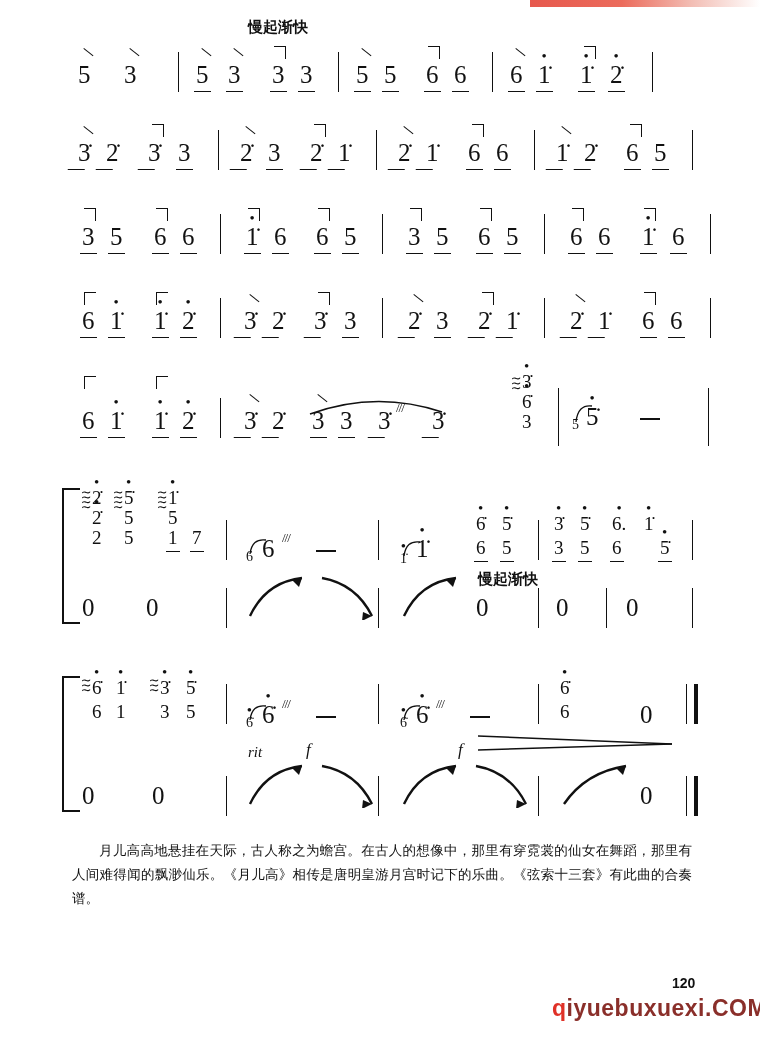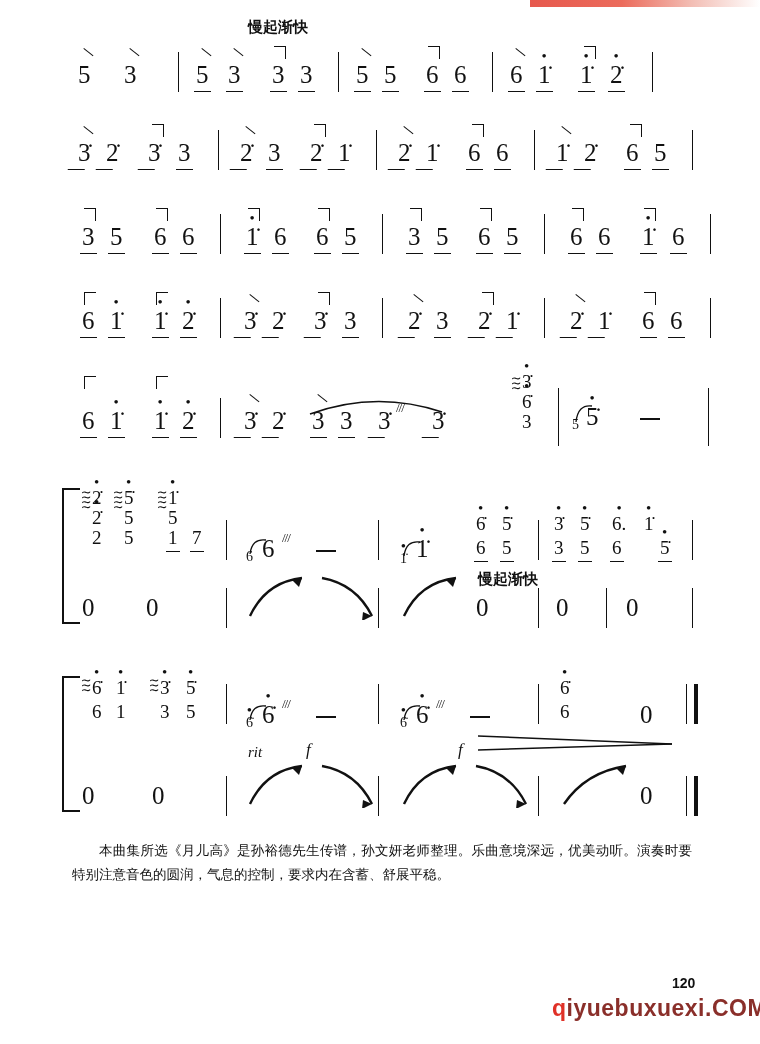--- a/index.html
+++ b/index.html
@@ -562,20 +562,20 @@
       <path d="M66 2 l-10 2 l7 7 z" fill="#111"></path>
     </svg>
     <span class="zero" style="left:580px; top:106px;">0</span>
     <div class="bar final" style="left:634px; top:100px;"></div>
     <div class="bar finalthin" style="left:626px; top:100px;"></div>
   </div>
 
 </div>
 
 <div class="textblock">
-  <p>本曲集所选《月儿高》是孙裕德先生传谱，孙文妍老师整理。乐曲意境深远，优美动听。演奏时要特别注意音色的圆润，气息的控制，要求内在含蓄、舒展平稳。</p>
+  <p>月儿高高地悬挂在天际，古人称之为蟾宫。在古人的想像中，那里有穿霓裳的仙女在舞蹈，那里有人间难得闻的飘渺仙乐。《月儿高》相传是唐明皇游月宫时记下的乐曲。《弦索十三套》有此曲的合奏谱。</p>
 </div>
 
 <div class="pagenum">120</div>
 
 <div class="watermark">
   <span class="wm-red">q</span><span class="wm-dark">iyuebuxuexi.COM</span>
 </div>
 
 </body></html>

